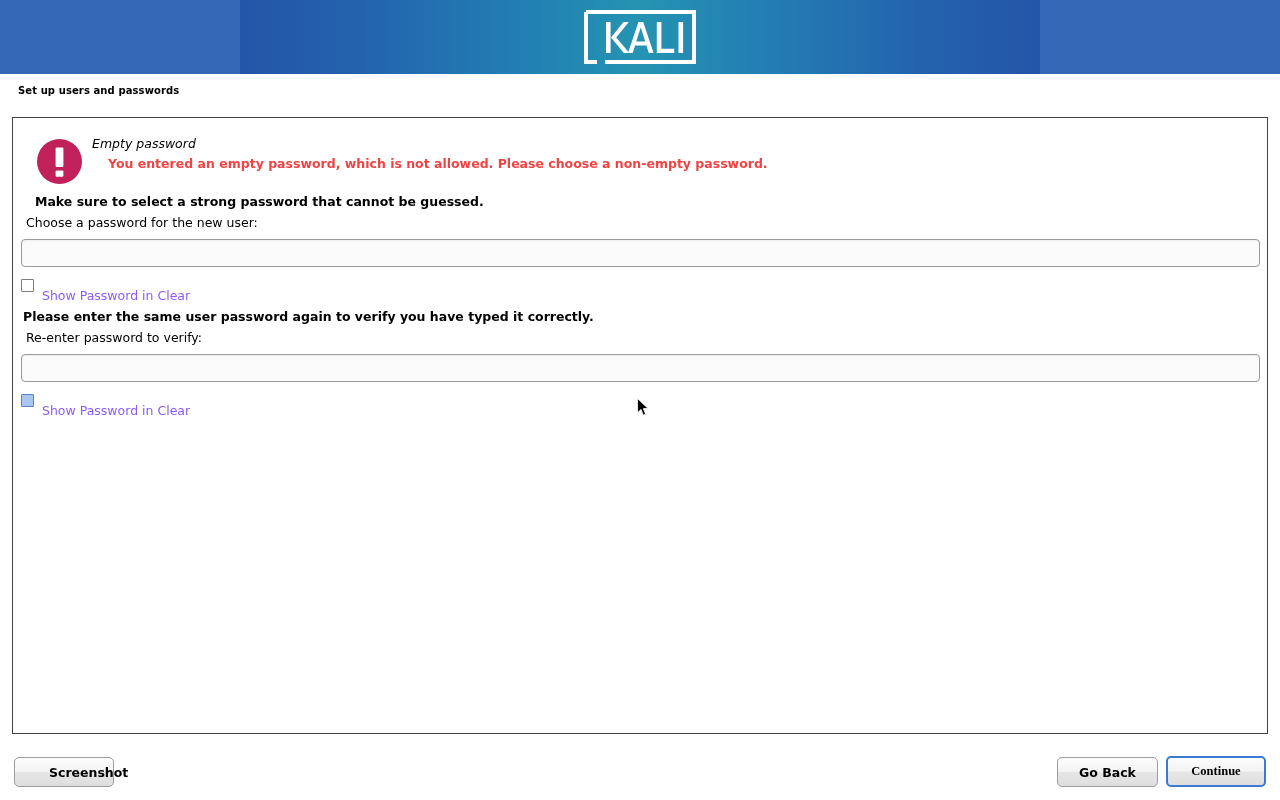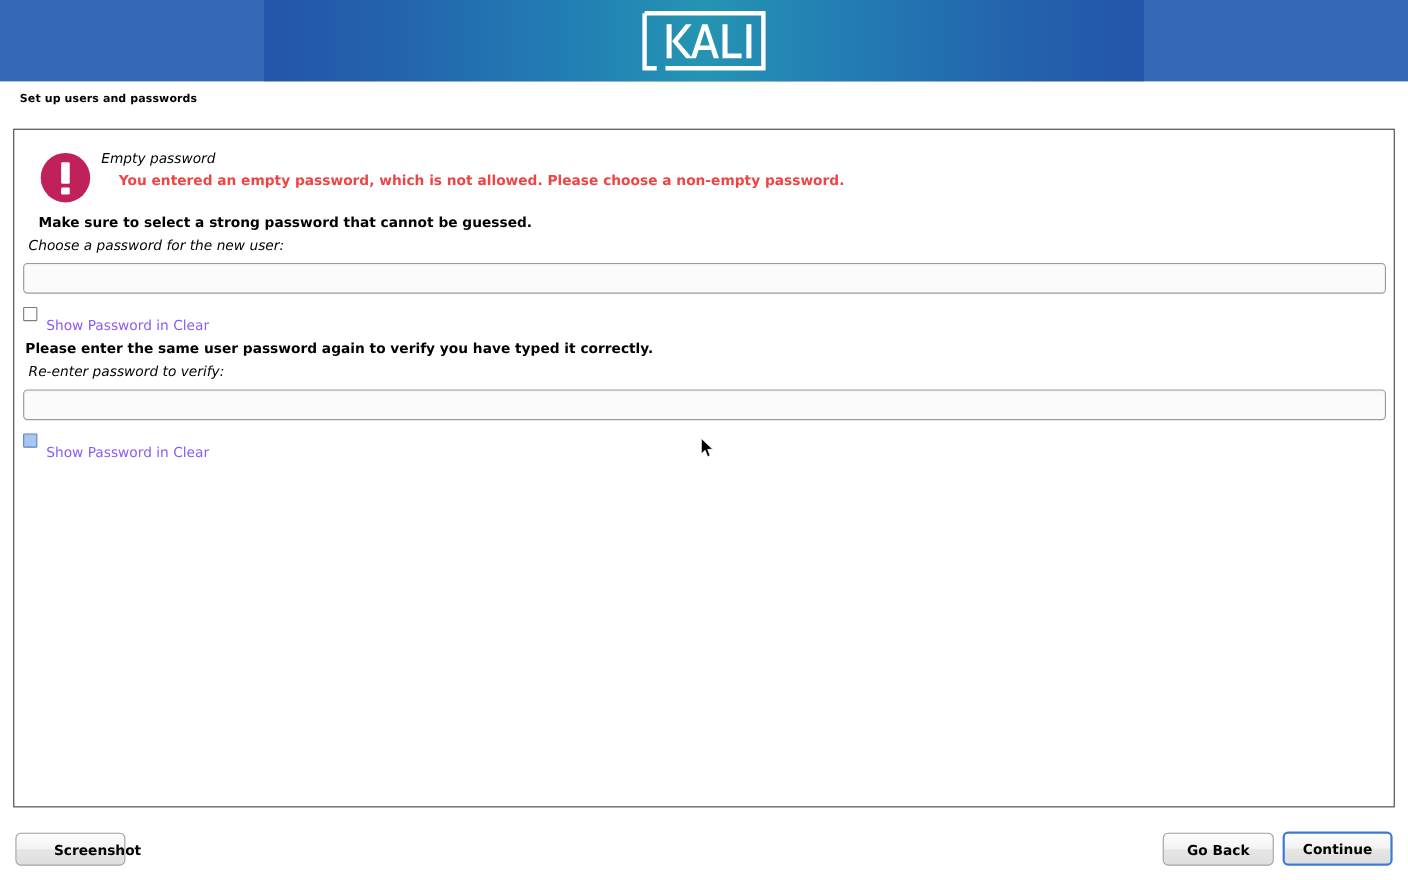--- a/index.html
+++ b/index.html
@@ -113,21 +113,20 @@
     position: absolute;
     left: 10px;
     font-size: 12.5px;
     font-weight: bold;
     color: #000000;
   }
   .field-label {
     position: absolute;
     left: 13px;
     font-size: 12.5px;
-    font-style: italic;
     color: #000000;
   }
 
   .text-input {
     position: absolute;
     left: 8px;
     width: 1239px;
     height: 28px;
     box-sizing: border-box;
     background: #fbfbfb;
@@ -185,21 +184,21 @@
     cursor: default;
     padding: 0;
   }
   .btn.default-btn {
     border: 2px solid #3b79d4;
     border-radius: 5px;
   }
 
   #btn-screenshot { left: 14px;   top: 757px; width: 100px; padding-left: 34px; }
   #btn-goback     { left: 1057px; top: 757px; width: 101px; }
-  #btn-continue   { left: 1166px; top: 756px; width: 100px; height: 31px; }
+  #btn-continue   { left: 1166px; top: 756px; width: 100px; height: 31px; font-family: Liberation Serif, serif; }
 
   
   .cursor {
     position: absolute;
     left: 637px; top: 398px;
     width: 12px;
     height: 19px;
     pointer-events: none;
   }
 </style>

